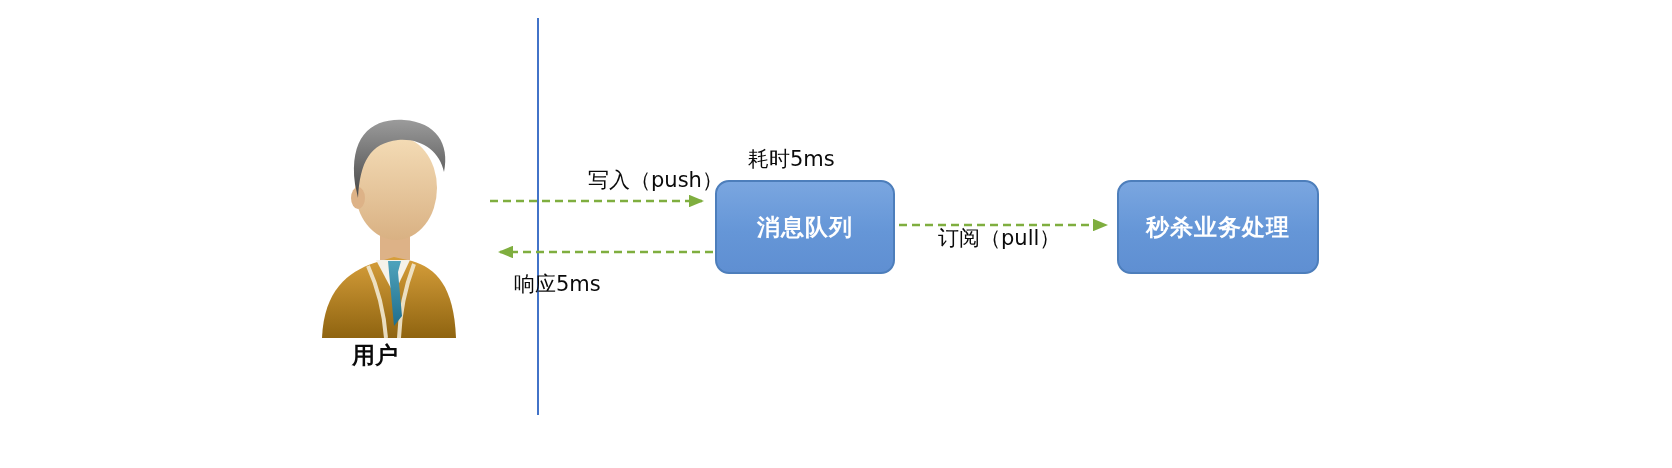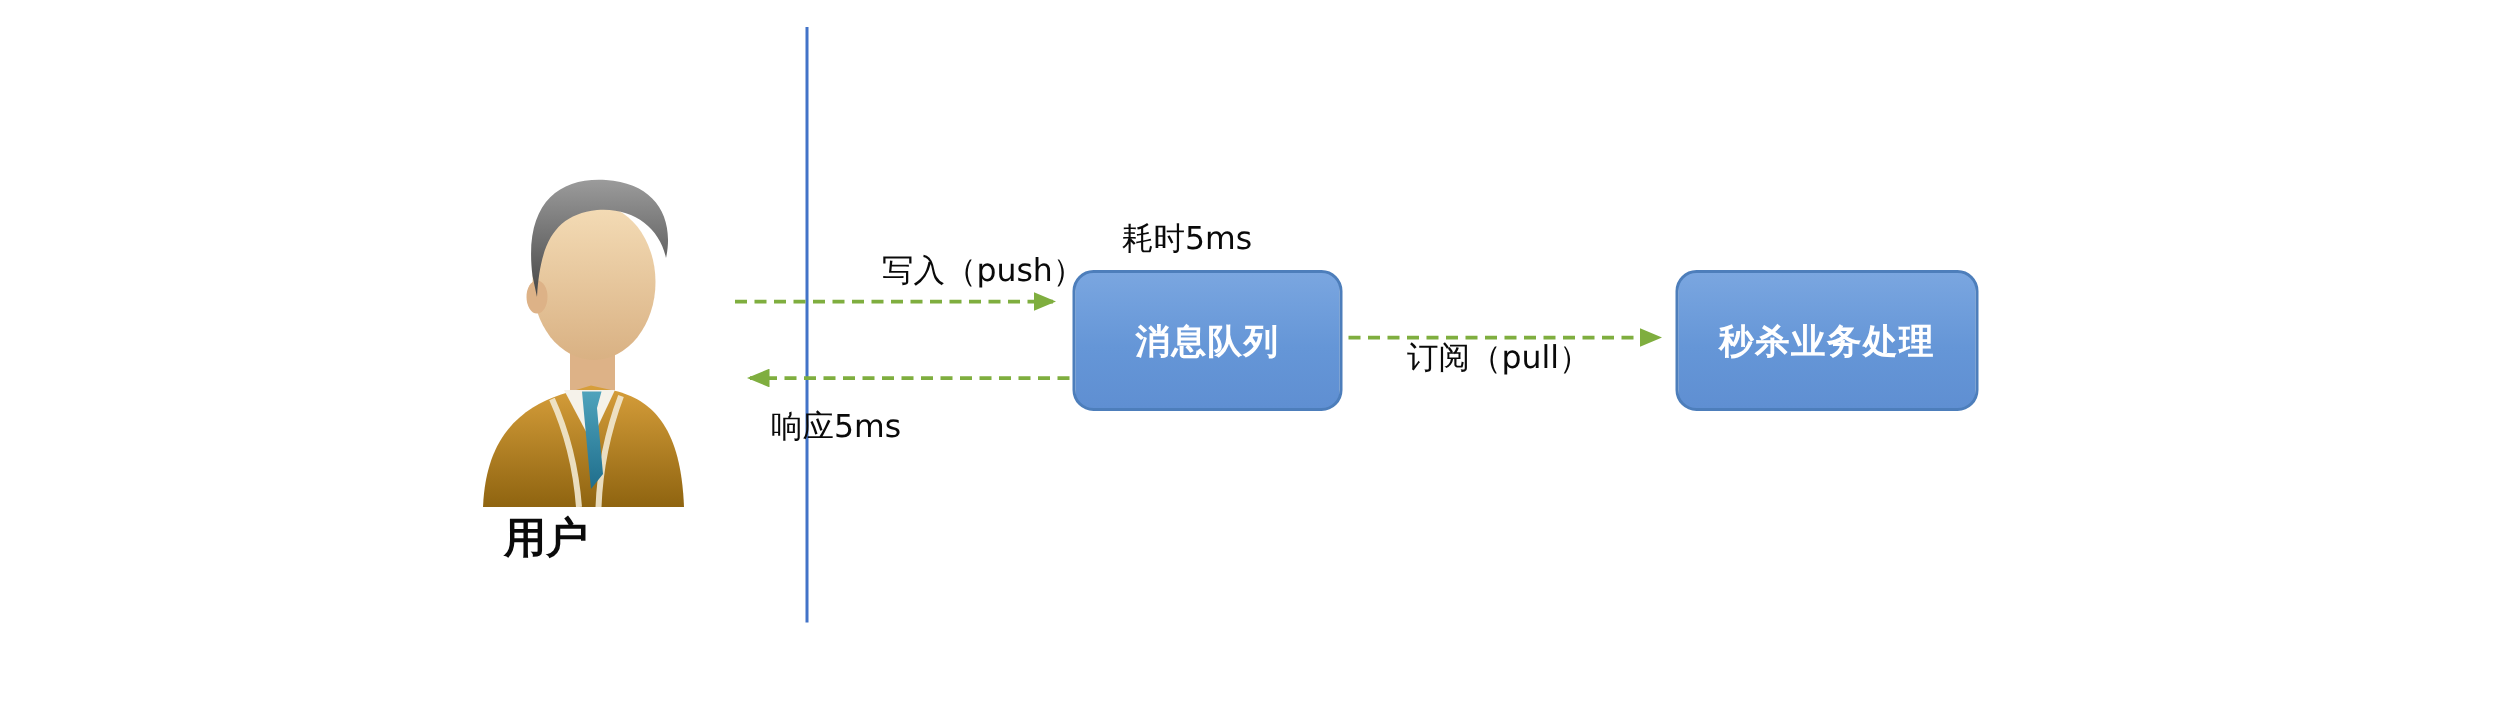--- a/index.html
+++ b/index.html
@@ -25,21 +25,21 @@
     height: 397px;
     background: #4273C8;
   }
 
   .label {
     font-size: 21px;
     color: #0a0a0a;
     white-space: nowrap;
     line-height: 1.2;
   }
-  #user-label      { left: 336px;  top: 342px; font-size: 28px; font-weight: bold; }
+  #user-label      { left: 352px;  top: 342px; font-size: 23px; font-weight: bold; }
   #push-label      { left: 588px;  top: 168px; }
   #queue-time-label{ left: 748px;  top: 147px; }
   #pull-label      { left: 938px;  top: 186px; margin-top: 40px; }
   #response-label  { left: 478px;  top: 272px; margin-left: 36px; }
 
   .node {
     display: flex;
     align-items: center;
     justify-content: center;
     border-radius: 14px;

